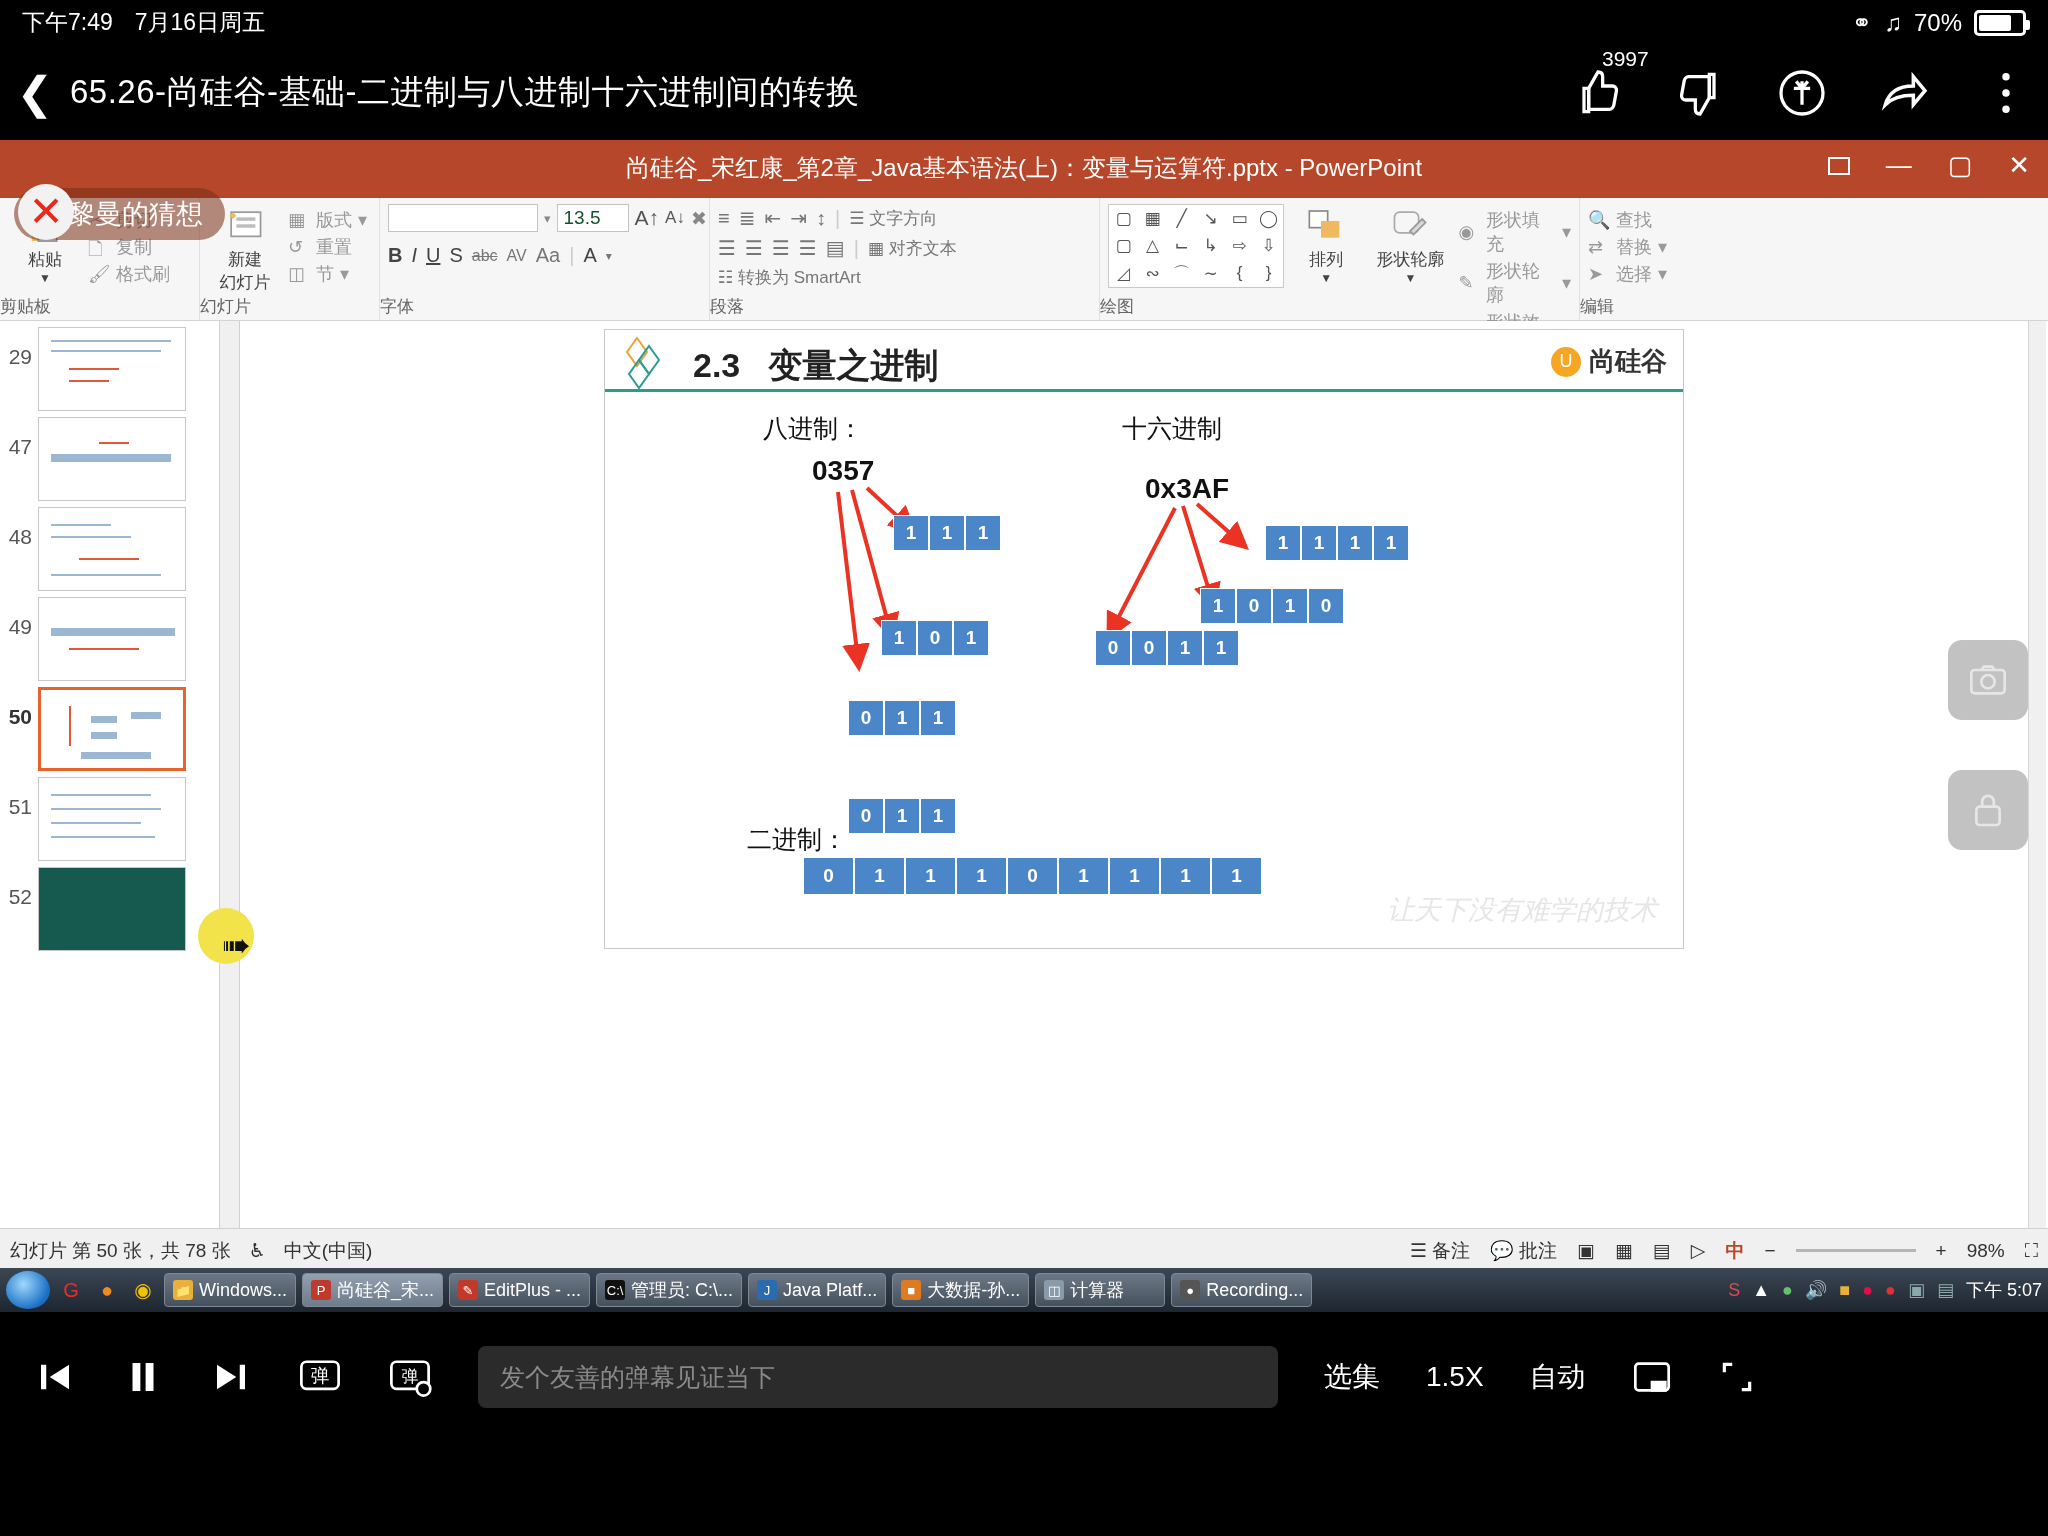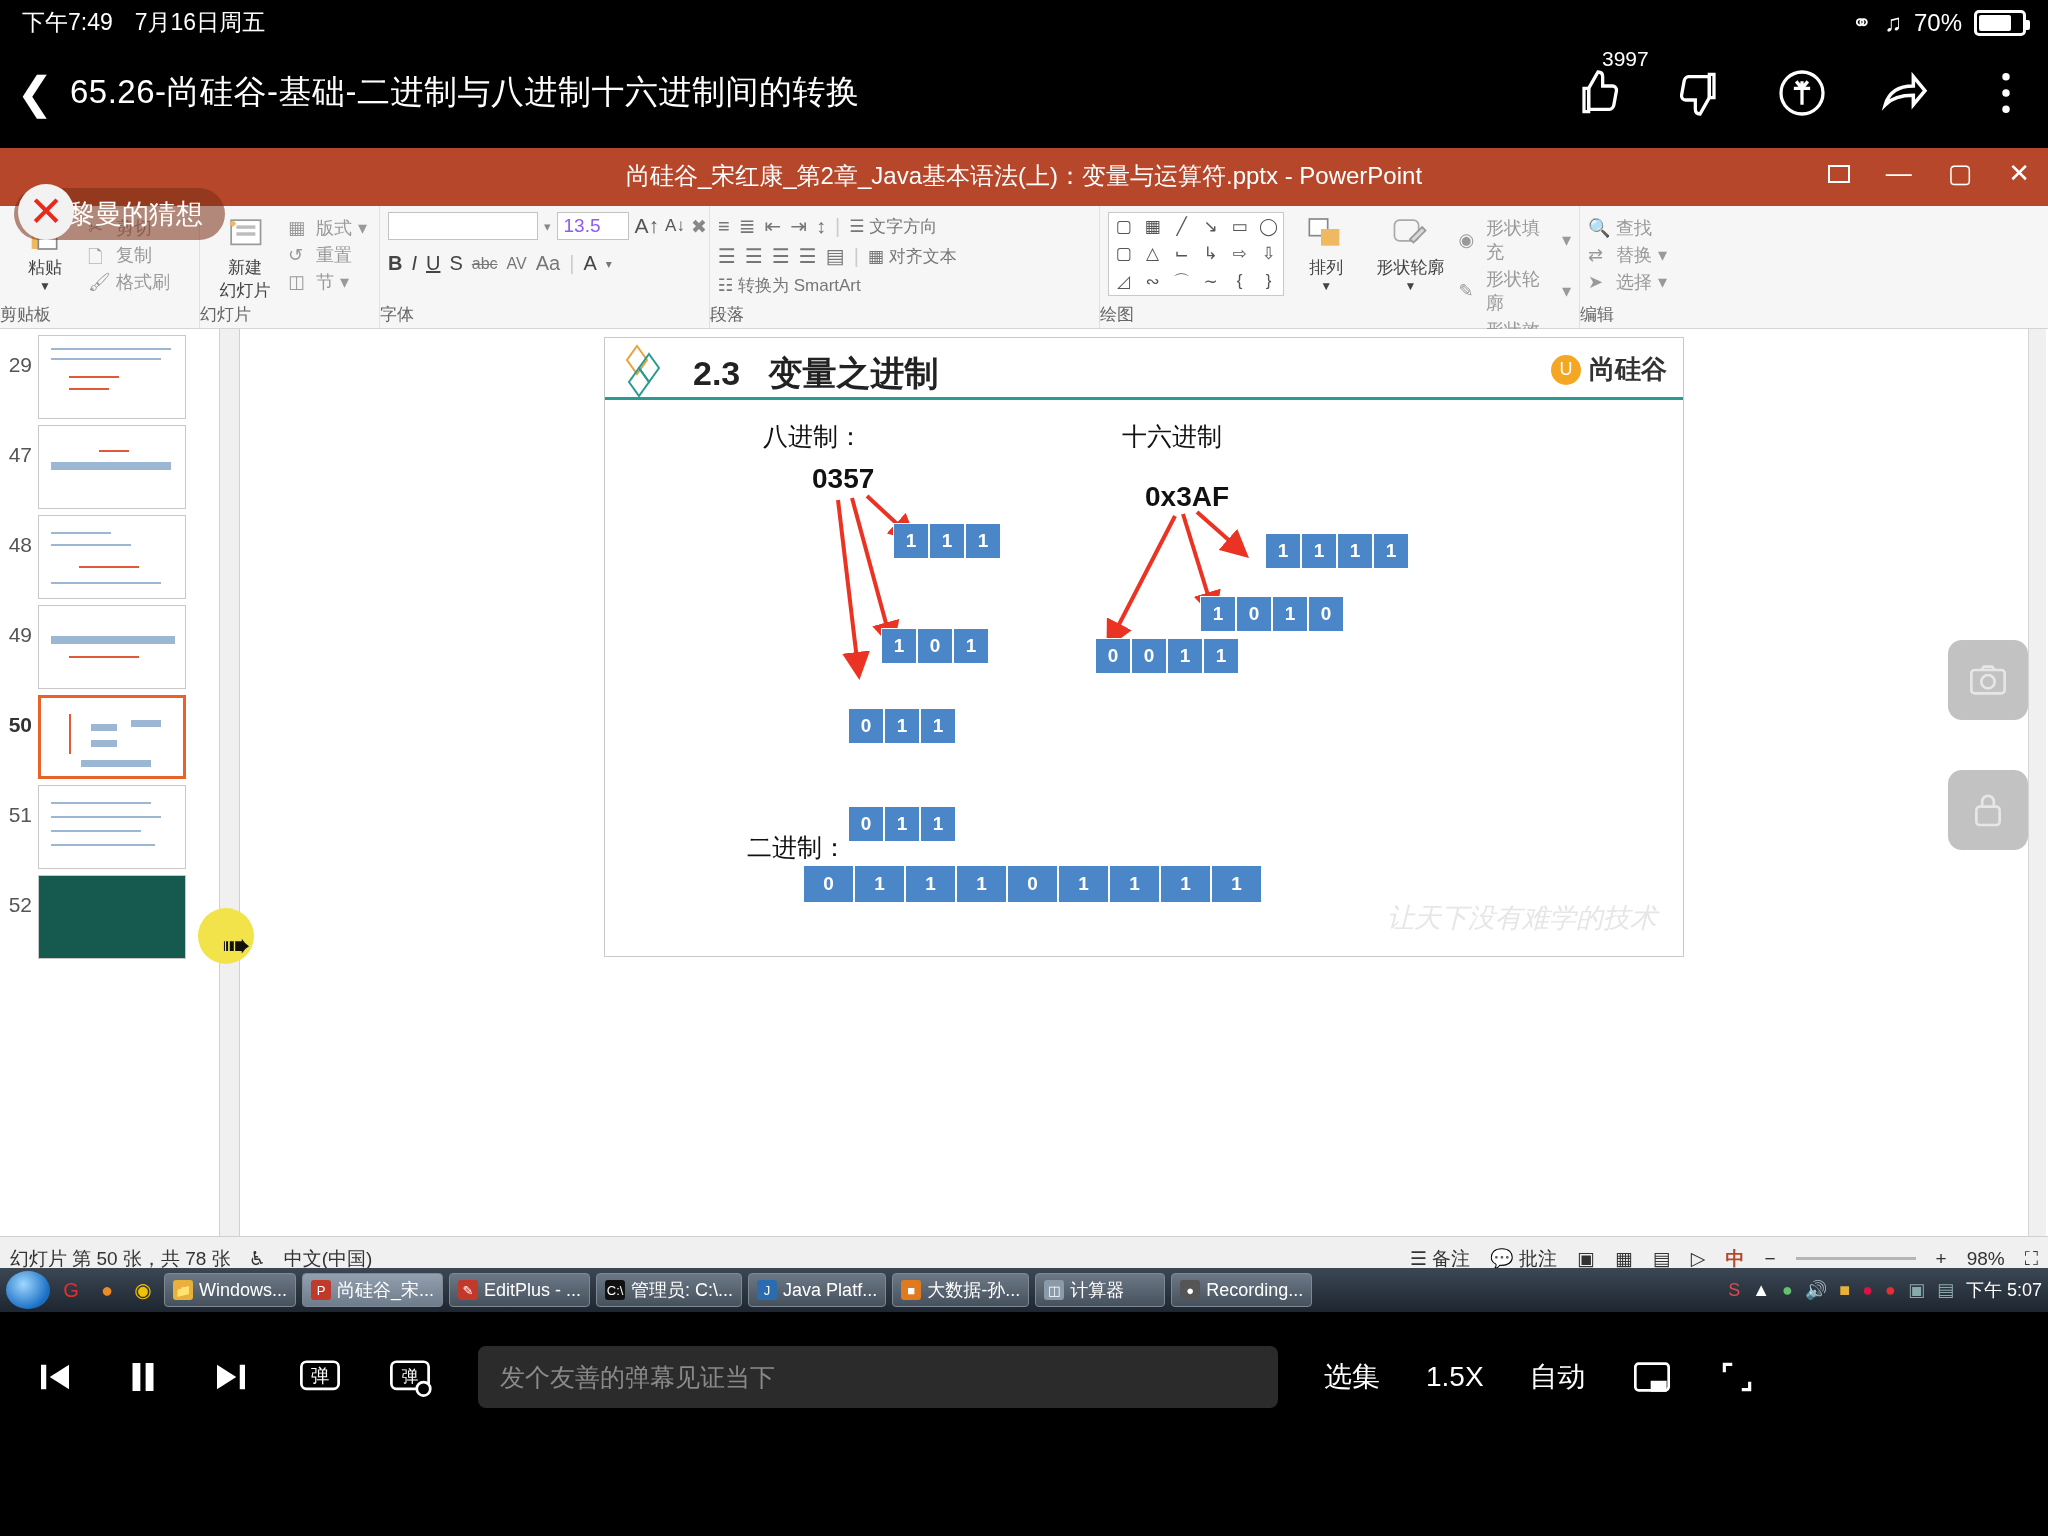--- a/index.html
+++ b/index.html
@@ -19,21 +19,21 @@
   .batt i { position:absolute; left:2px; top:2px; bottom:2px; width:70%; background:#fff; border-radius:2px; display:block;}
   
   .vtitle { position:absolute; top:45px; left:0; width:2048px; height:95px;
     display:flex; align-items:center; color:#fff; }
   .back-chev { width:70px; text-align:center; font-size:44px; line-height:1; }
   .vtitle-text { font-size:33px; letter-spacing:.5px; }
   .vt-actions { position:absolute; right:14px; top:0; height:95px; display:flex; align-items:center; gap:46px; }
   .vt-icon { position:relative; width:56px; height:56px; }
   .like-count { position:absolute; top:-18px; left:32px; font-size:21px; color:#fff; white-space:nowrap; }
   
-  .ppt { position:absolute; top:140px; left:0; width:2048px; height:1172px; background:#fff; overflow:hidden;margin-top:8px; }
+  .ppt { position:absolute; top:140px; left:0; width:2048px; height:1172px; background:#fff; overflow:hidden; }
   .ppt-title { height:58px; background:#b7472a; position:relative; }
   .ppt-title .tt { position:absolute; left:0; right:0; top:12px; text-align:center; color:#fff; font-size:24px; }
   .ppt-winbtns { position:absolute; right:18px; top:10px; display:flex; gap:36px; color:#fff; font-size:26px; align-items:center;}
   .ppt-restoreicon { width:22px; height:18px; border:2px solid #fff; }
   
   .bubble { position:absolute; left:14px; top:188px; height:52px; border-radius:26px;
     background:rgba(120,45,20,.55); display:flex; align-items:center; padding:0 22px 0 54px; z-index:40; }
   .bubble-logo { position:absolute; left:4px; top:-4px; width:56px; height:56px; border-radius:50%;
     background:#f2f2f2; display:flex; align-items:center; justify-content:center; }
   .bubble-logo span { color:#e8291c; font-size:42px; font-weight:bold; line-height:0.8; }
@@ -49,21 +49,21 @@
   .rgroup { position:relative; border-right:1px solid #e0e0e0; padding:4px 8px 0; display:flex; flex-direction:column; }
   .rgroup .glabel { position:absolute; bottom:2px; left:0; right:0; font-size:17px; color:#666; }
   .gbody { display:flex; align-items:flex-start; gap:6px; flex:1; padding-top:2px; }
   .bigbtn { width:74px; display:flex; flex-direction:column; align-items:center; font-size:17px; color:#444; }
   .bigbtn .ic { width:44px; height:44px; display:flex; align-items:center; justify-content:center; }
   .smlist { display:flex; flex-direction:column; gap:3px; padding-top:4px; }
   .smbtn { display:flex; align-items:center; gap:6px; font-size:18px; color:#999; }
   .smbtn .ic { width:22px; height:22px; display:inline-block; }
   .fontrow { display:flex; gap:6px; align-items:center; }
   .fontbox { width:150px; height:28px; border:1px solid #c3c3c3; background:#fff; }
-  .sizebox { width:72px; height:28px; border:1px solid #c3c3c3; background:#fff; font-size:19px; color:#8b5cf6; display:flex; align-items:center; padding-left:6px;}
+  .sizebox { width:72px; height:28px; border:1px solid #c3c3c3; background:#fff; font-size:19px; color:#14532d; display:flex; align-items:center; padding-left:6px;}
   .fmtrow { display:flex; gap:9px; align-items:center; font-size:20px; color:#777; padding-top:8px; }
   .shapegrid { width:180px; height:84px; border:1px solid #c9c9c9; background:#fff; display:grid;
      grid-template-columns:repeat(6,1fr); grid-template-rows:repeat(3,1fr); font-size:17px; color:#555;}
   .shapegrid div { display:flex; align-items:center; justify-content:center; }
   
   .work { display:flex; height:calc(1172px - 58px - 40px - 123px - 44px); background:#fff; }
   .thumbs { width:240px; background:#fff; border-right:1px solid #d0d0d0; position:relative; overflow:hidden; }
   .thumb { display:flex; align-items:flex-start; gap:6px; padding:6px 4px 0 6px; }
   .thumb .num { width:26px; text-align:right; font-size:21px; color:#555; padding-top:18px;}
   .thumb .card { width:148px; height:84px; border:1px solid #c8c8c8; background:#fff; position:relative; overflow:hidden;}

